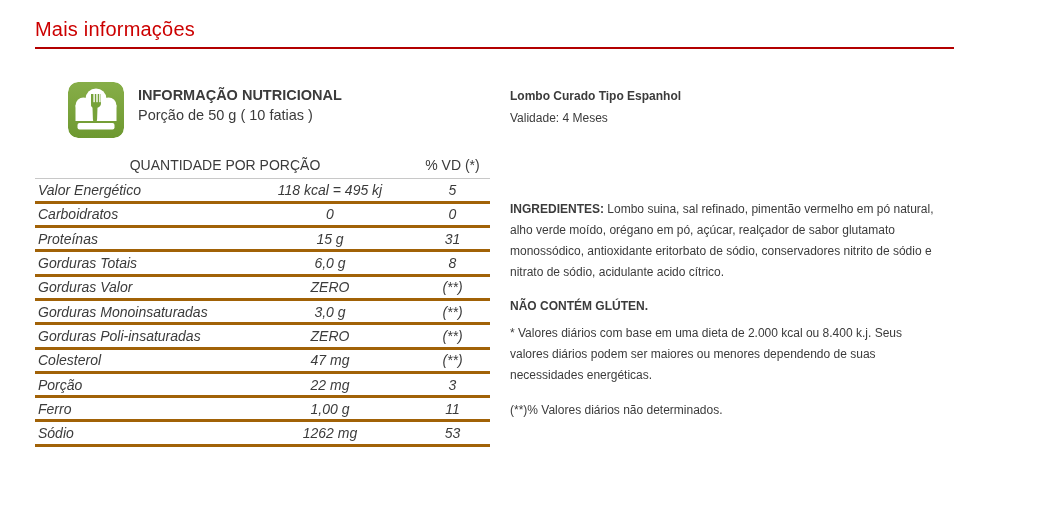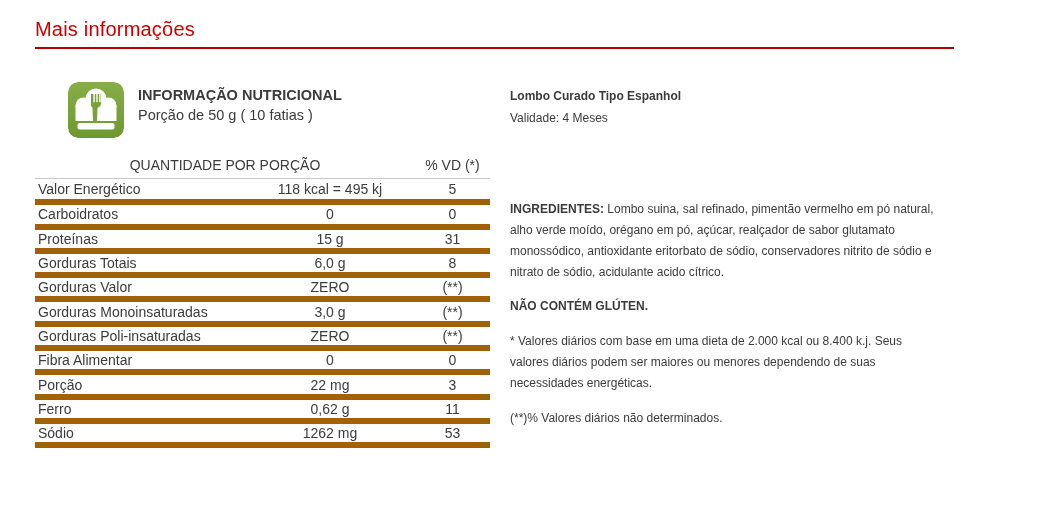--- a/index.html
+++ b/index.html
@@ -30,37 +30,38 @@
     table-layout:fixed;
   }
   .nutri-table col.col-label  { width:210px; }
   .nutri-table col.col-amount { width:170px; }
   .nutri-table col.col-vd     { width:75px;  }
   .nutri-table th {
     font-size:14px; font-weight:400; text-align:center;
     height:26px; border-bottom:1px solid #c8c8c8; padding:0;
   }
   .nutri-table td {
-    height:24.3px; border-bottom:6px solid #a16207; padding:0;
+    height:24.3px; border-bottom:3px solid #a16207; padding:0;
     vertical-align:middle;
+    font-style:italic;
   }
   .nutri-table td.c-label  { text-align:left; padding-left:3px; }
   .nutri-table td.c-amount { text-align:center; }
   .nutri-table td.c-vd     { text-align:center; }
 
   .right-col {
     position:absolute; left:510px; top:86px; width:424px;
     font-size:12px; line-height:21px; color:#3b3b3b;
   }
   .product-name { font-weight:700; }
   .product-validity { margin-top:1px; }
   .ingredients { margin-top:70px; }
   .ingredients .lead { font-weight:700; }
   .gluten-note { margin-top:13px; font-weight:700; }
-  .daily-note { margin-top:14px; }
+  .daily-note { margin-top:6px; }
   .undetermined-note { margin-top:14px; }
 </style>
 </head>
 <body>
 
 <div class="page">
 
   <h1 class="page-title">Mais informações</h1>
   <div class="title-rule"></div>
 
@@ -144,36 +145,36 @@
       <td class="c-amount">3,0 g</td>
       <td class="c-vd">(**)</td>
     </tr>
 
     <tr>
       <td class="c-label">Gorduras Poli-insaturadas</td>
       <td class="c-amount">ZERO</td>
       <td class="c-vd">(**)</td>
     </tr>
 
+    <tr>
+      <td class="c-label">Colesterol</td>
+      <td class="c-amount">47 mg</td>
+      <td class="c-vd">(**)</td>
+    </tr>
 
-    <tr>
-      <td class="c-label">Fibra Alimentar</td>
-      <td class="c-amount">0</td>
-      <td class="c-vd">0</td>
-    </tr>
 
     <tr>
       <td class="c-label">Porção</td>
       <td class="c-amount">22 mg</td>
       <td class="c-vd">3</td>
     </tr>
 
     <tr>
       <td class="c-label">Ferro</td>
-      <td class="c-amount">0,62 g</td>
+      <td class="c-amount">1,00 g</td>
       <td class="c-vd">11</td>
     </tr>
 
     <tr>
       <td class="c-label">Sódio</td>
       <td class="c-amount">1262 mg</td>
       <td class="c-vd">53</td>
     </tr>
   </tbody>
   </table>

